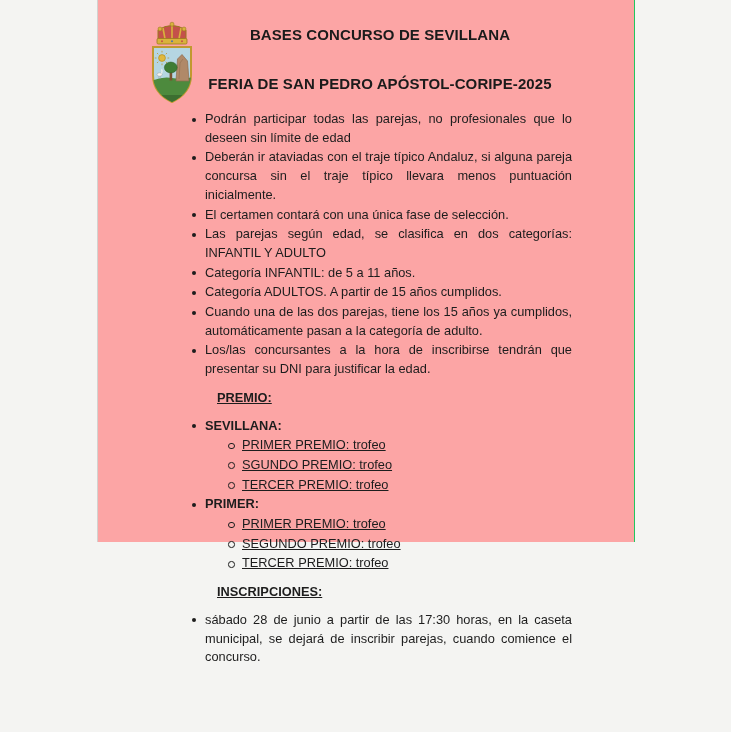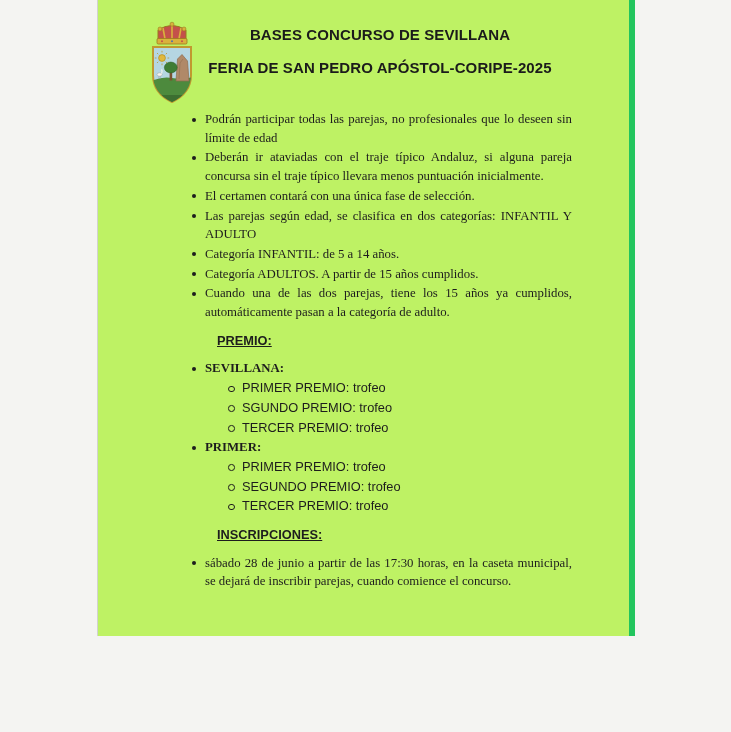--- a/index.html
+++ b/index.html
@@ -5,47 +5,46 @@
   html,body { margin:0; padding:0; }
   body {
     width:731px; height:732px;
     background:#f4f4f2;
     font-family:"Liberation Sans", sans-serif;
     position:relative;
     overflow:hidden;
   }
   .page {
     position:absolute; left:97px; top:0;
-    width:538px; height:636px;
-    background:#bef264;
+    width:538px; height:542px;
+    background:#fca5a5;
     border-left:1px solid #d2d2d0;
-    border-right:6px solid #22c55e;
+    border-right:1px solid #22c55e;
     box-sizing:border-box;
   }
   .crest { position:absolute; left:51px; top:21px; width:46px; height:85px; }
   .titles { position:absolute; left:90px; top:0; width:384px; text-align:center; }
   .title { font-weight:bold; font-size:15px; color:#1b1b1b; letter-spacing:0.1px; }
   .title.l1 { margin-top:26px; }
-  .title.l2 { margin-top:16px; }
+  .title.l2 { margin-top:32px; }
   .doc-body {
     position:absolute; left:90px; top:110px; width:384px;
     color:#1d1d1d; font-size:12.8px; line-height:18.7px;
   }
   .bullet {
     position:relative; padding-left:17px;
     text-align:justify; text-align-last:left; -moz-text-align-last:left;
     margin-bottom:1px;
-    font-family:Liberation Serif, serif;
   }
   .bullet::before {
     content:""; position:absolute; left:4px; top:7.5px;
     width:4px; height:4px; border-radius:50%; background:#1d1d1d;
   }
   .sub {
-    position:relative; padding-left:54px; margin-bottom:1px;
+    position:relative; padding-left:54px; margin-bottom:1px;text-decoration:underline;
   }
   .sub::before {
     content:""; position:absolute; left:40px; top:6.5px;
     width:4.6px; height:4.6px; border-radius:50%;
     border:1px solid #1d1d1d; background:transparent;
   }
   .heading {
     font-weight:bold; text-decoration:underline;
     margin-top:10px; margin-bottom:9px;padding-left:29px;
   }
@@ -116,23 +115,24 @@
   <div class="titles">
     <div class="title l1">BASES CONCURSO DE SEVILLANA</div>
     <div class="title l2">FERIA DE SAN PEDRO APÓSTOL-CORIPE-2025</div>
   </div>
 
   <div class="doc-body">
     <div class="bullet">Podrán participar todas las parejas, no profesionales que lo deseen sin límite de edad</div>
     <div class="bullet">Deberán ir ataviadas con el traje típico Andaluz, si alguna pareja concursa sin el traje típico llevara menos puntuación inicialmente.</div>
     <div class="bullet">El certamen contará con una única fase de selección.</div>
     <div class="bullet">Las parejas según edad, se clasifica en dos categorías: INFANTIL Y ADULTO</div>
-    <div class="bullet">Categoría INFANTIL:  de 5 a 14 años.</div>
+    <div class="bullet">Categoría INFANTIL:  de 5 a 11 años.</div>
     <div class="bullet">Categoría ADULTOS. A partir de 15 años cumplidos.</div>
     <div class="bullet">Cuando una de las dos parejas, tiene los 15 años ya cumplidos, automáticamente pasan a la categoría de adulto.</div>
+    <div class="bullet">Los/las concursantes a la hora de inscribirse tendrán que presentar su DNI para justificar la edad.</div>
 
     <div class="heading">PREMIO:</div>
 
     <div class="bullet bold">SEVILLANA:</div>
     <div class="sub">PRIMER PREMIO: trofeo</div>
     <div class="sub">SGUNDO PREMIO: trofeo</div>
     <div class="sub">TERCER PREMIO: trofeo</div>
 
     <div class="bullet bold">PRIMER:</div>
     <div class="sub">PRIMER PREMIO: trofeo</div>

